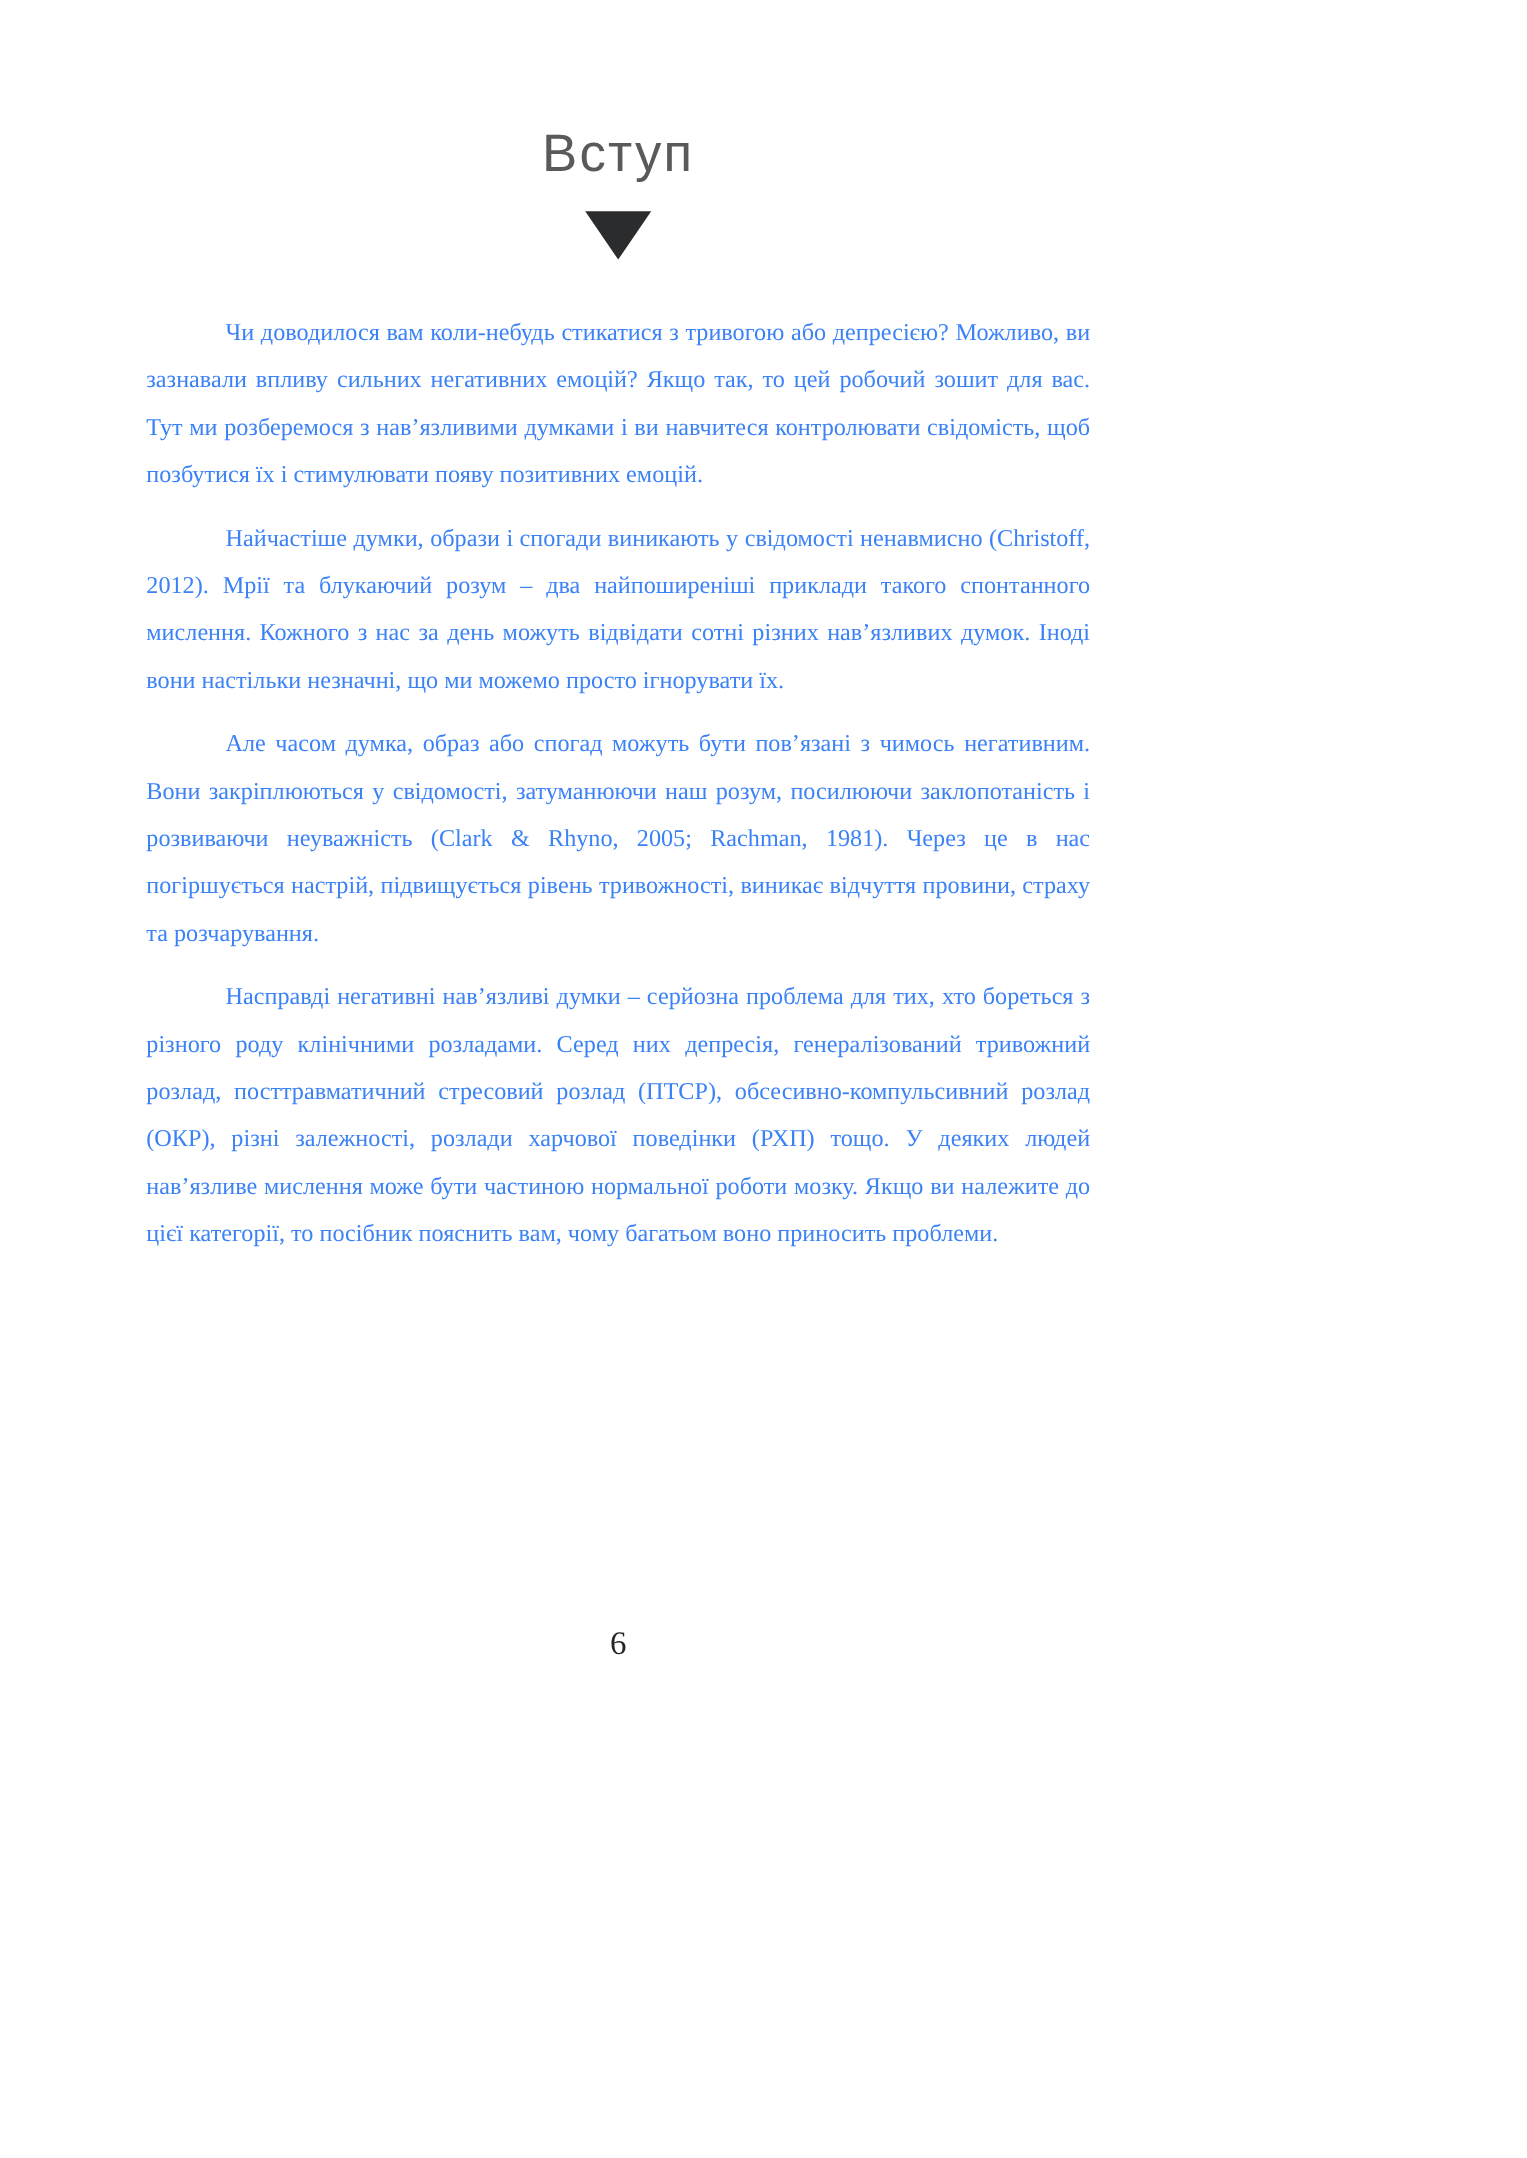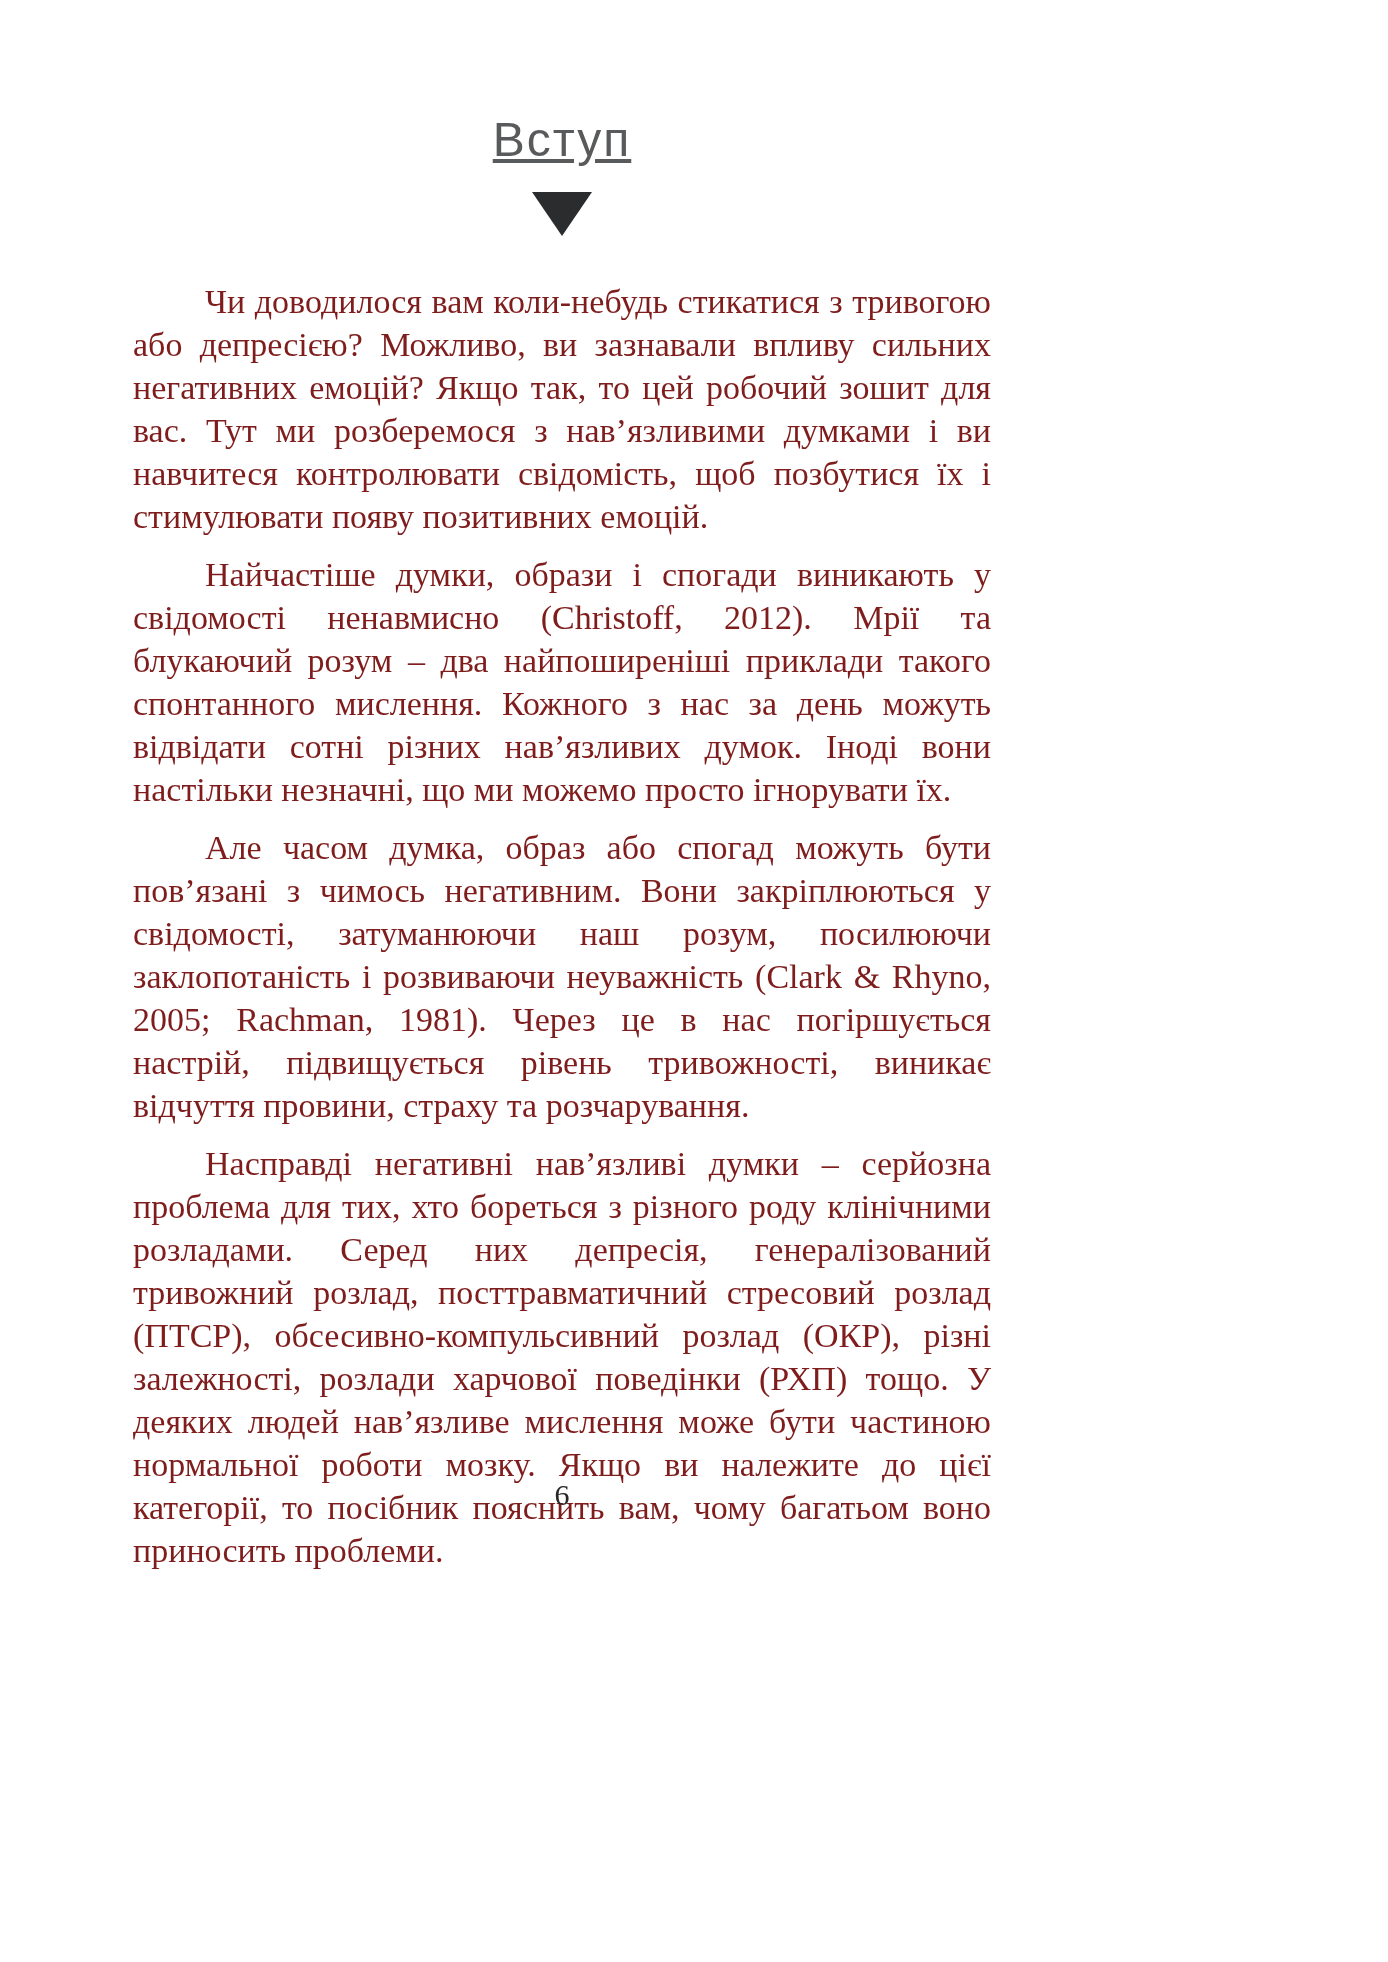--- a/index.html
+++ b/index.html
@@ -27,34 +27,33 @@
   }
   .title {
     font-family: "Liberation Sans", sans-serif;
     font-weight: 300;
     color: #595a5c;
     font-size: 48px;
     line-height: 56px;
     text-align: center;
     letter-spacing: 2px;
     margin: 0 0 24px 0;
-    text-decoration: underline;
   }
   .triangle {
     width: 0;
     height: 0;
     border-left: 30px solid transparent;
     border-right: 30px solid transparent;
     border-top: 44px solid #2b2c2e;
     margin: 0 auto 44px auto;
   }
   .body-text p {
-    font-size: 34px;
+    font-size: 22px;
     line-height: 43px;
-    color: #7f1d1d;
+    color: #3b82f6;
     text-align: justify;
     text-indent: 72px;
     margin: 0 0 15px 0;
   }
   .page-number {
     position: absolute;
     left: 133px;
     width: 858px;
     top: 1478px;
     text-align: center;

